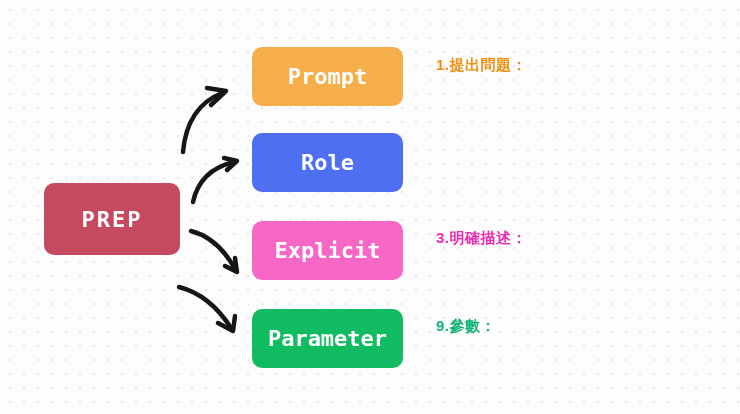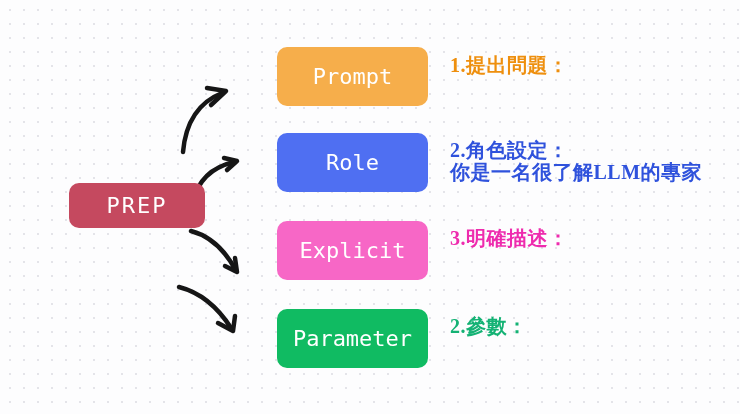--- a/index.html
+++ b/index.html
@@ -27,47 +27,45 @@
     stroke-linejoin: round;
   }
   .node {
     position: absolute;
     display: flex;
     align-items: center;
     justify-content: center;
     border-radius: 10px;
     color: #ffffff;
     font-family: "DejaVu Sans Mono", monospace;
-    font-weight: normal;
-    margin-left: 25px;
+    font-weight: bold;
   }
   .node-root {
     left: 44px; top: 183px;
-    width: 136px; height: 45px;
+    width: 136px; height: 72px;
     font-size: 22px;
     letter-spacing: 2px;
   }
   .node-item {
     left: 252px;
     width: 151px; height: 59px;
     font-size: 22px;
   }
   .node-prompt    { top: 47px; }
   .node-role      { top: 133px; }
   .node-explicit  { top: 221px; }
   .node-parameter { top: 309px; }
   .desc {
     position: absolute;
-    left: 450px;
-    font-size: 20px;
+    left: 436px;
+    font-size: 15px;
     font-weight: bold;
     line-height: 22px;
     letter-spacing: 0.5px;
     white-space: nowrap;
-    font-family: Liberation Serif, serif;
   }
   .desc-1 { top: 54px; }
   .desc-2 { top: 139px; }
   .desc-3 { top: 227px; }
   .desc-4 { top: 315px; }
 </style>
 </head>
 <body>
 
 <div class="canvas">
@@ -108,26 +106,22 @@
   </div>
 
   <div class="node node-item node-parameter" style="background: rgb(16, 187, 98);">
     <span>Parameter</span>
   </div>
 
   <div class="desc desc-1" style="color: rgb(238, 143, 14);">
     <div>1.提出問題：</div>
   </div>
 
-  <div class="desc desc-2" style="color: rgb(47, 82, 220);">
-    <div>2.角色設定：</div>
-    <div>你是一名很了解LLM的專家</div>
-  </div>
 
   <div class="desc desc-3" style="color: rgb(238, 43, 174);">
     <div>3.明確描述：</div>
   </div>
 
   <div class="desc desc-4" style="color: rgb(20, 178, 116);">
-    <div>2.參數：</div>
+    <div>9.參數：</div>
   </div>
 
 </div>
 
 </body></html>

